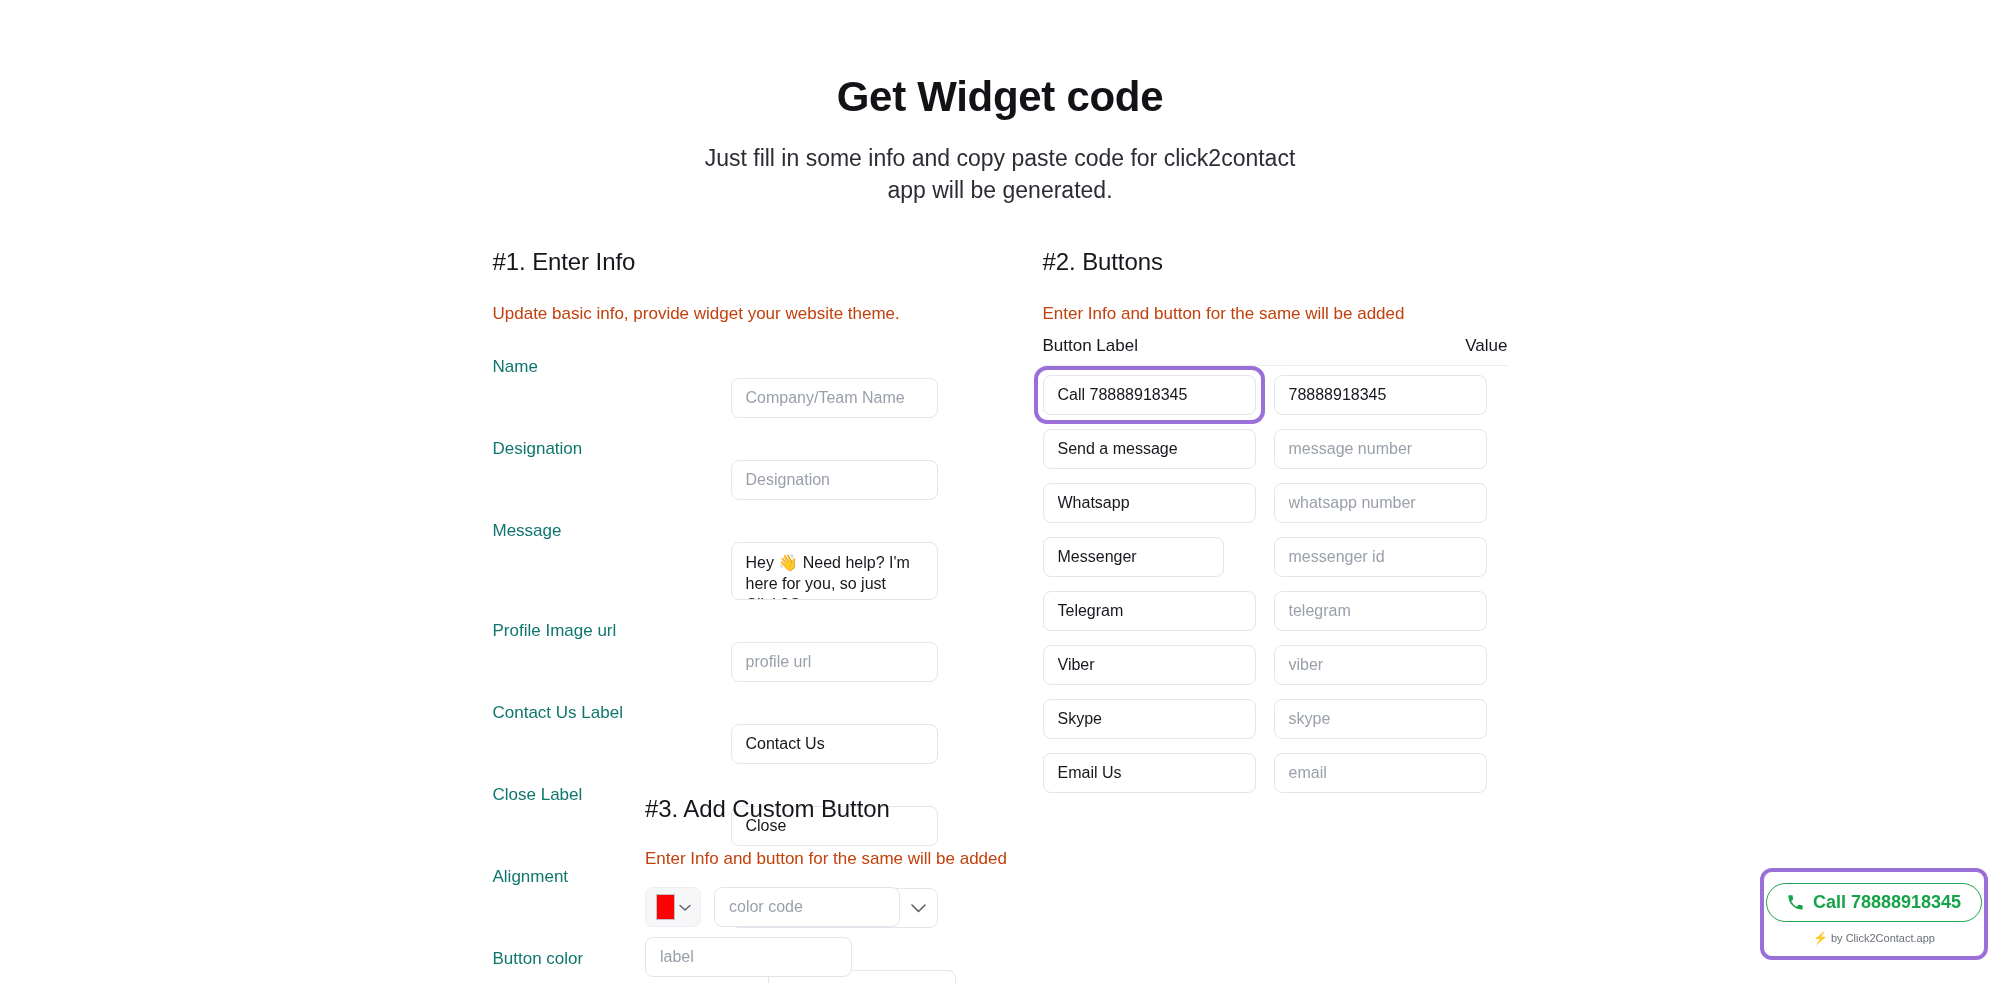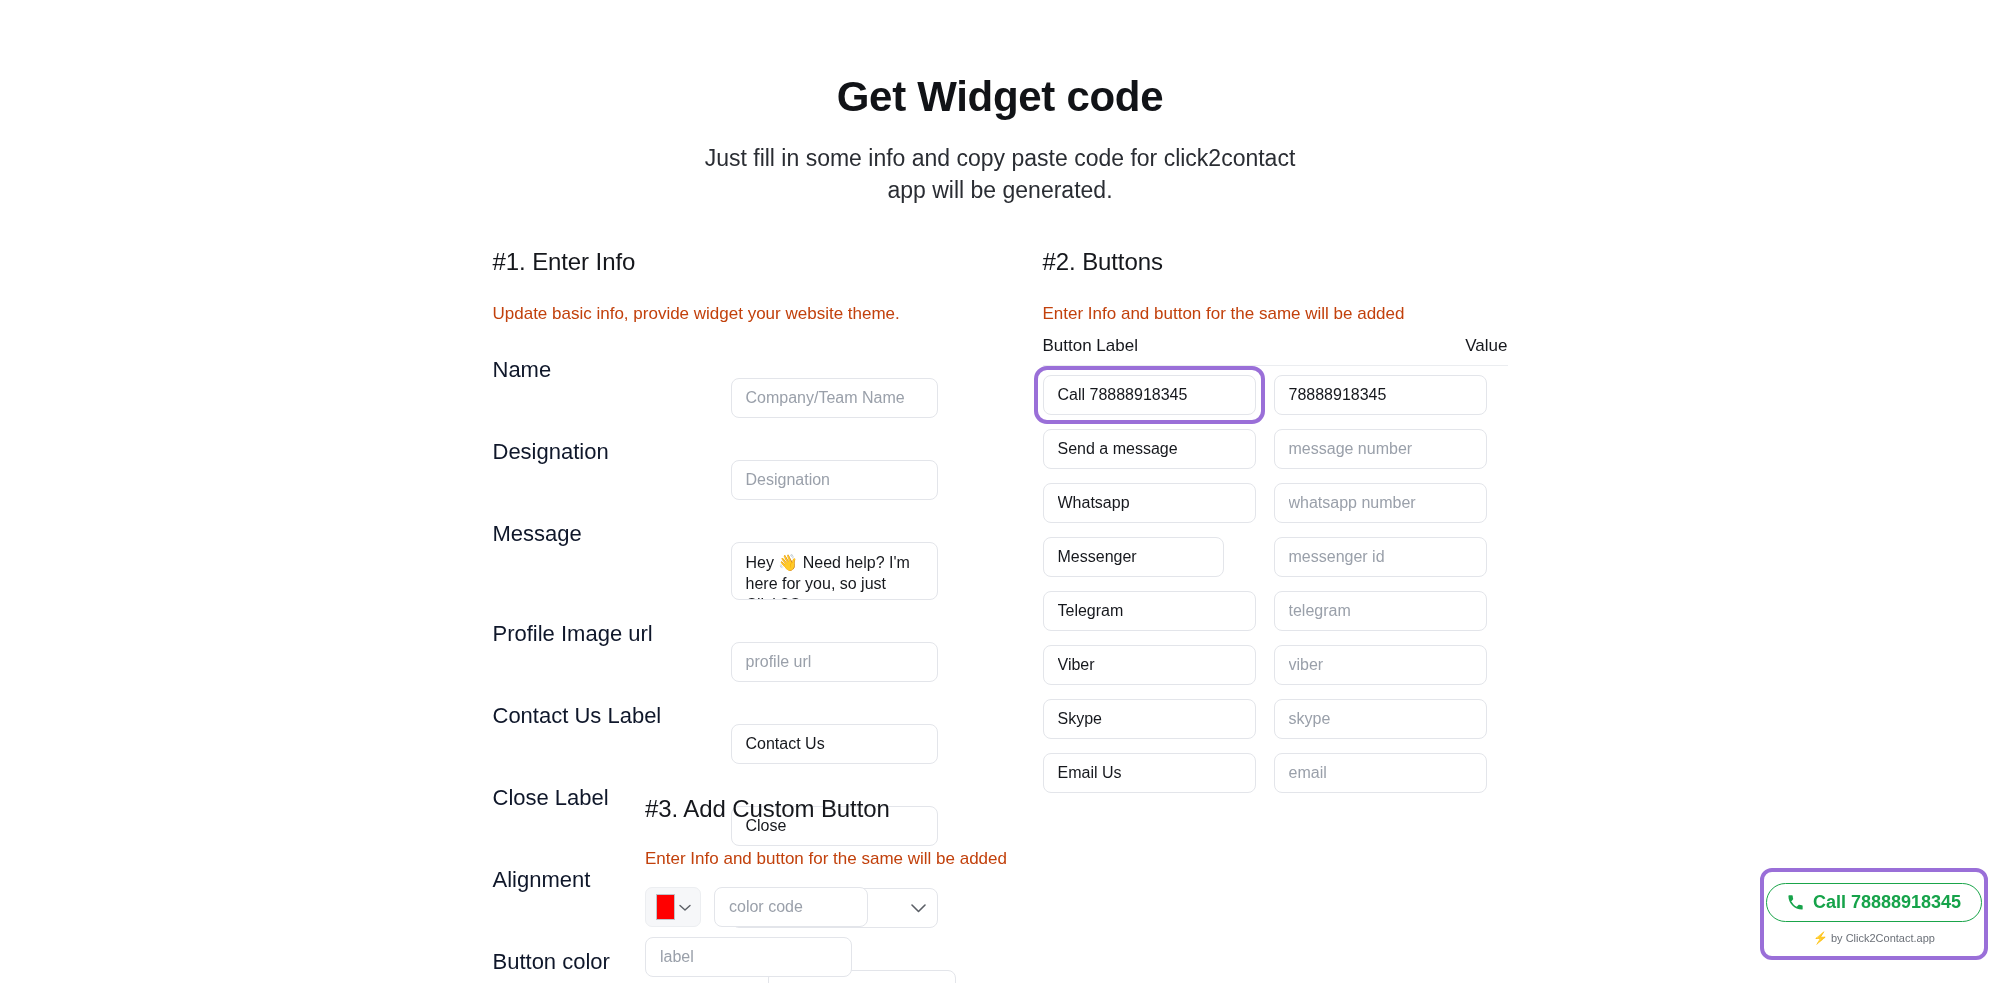--- a/index.html
+++ b/index.html
@@ -43,21 +43,21 @@
   }
 
   
   .form { margin-top: 22px; }
   .frow {
     display: flex; align-items: flex-start;
     margin-bottom: 10px; min-height: 44px;
   }
   .flabel {
     width: 238px; flex: none;
-    font-size: 22px; color: #0f172a;
+    font-size: 17px; color: #0f766e;
     padding-top: 11px; line-height: 1.2;
   }
   .fctl { flex: 1; display: flex; align-items: flex-start; gap: 10px; }
 
   .inp {
     width: 207px; height: 40px;
     border: 1px solid #e3e5ea; border-radius: 8px;
     background: #fff; font-family: inherit; font-size: 16px;
     color: #16181d; padding: 0 14px; outline: none; margin-top: 32px;
   }
@@ -136,21 +136,21 @@
     border: 1px solid #eceef1; border-radius: 7px;
     background: #f6f7f9;
     display: flex; align-items: center; justify-content: center;
     gap: 4px; cursor: pointer;
   }
   .colorsel .sw {
     width: 19px; height: 26px; background: #ff0000;
     border: 1px solid #bfc3c9;
   }
   .c3inp {
-    width: 154px; height: 40px;
+    width: 186px; height: 40px;
     border: 1px solid #e3e5ea; border-radius: 8px; background: #fff;
     font-family: inherit; font-size: 16px; color: #16181d;
     padding: 0 14px; outline: none;
   }
   .c3inp::placeholder { color: #9aa0aa; }
   .sec3-row2 { margin-top: 10px; }
   .c3inp.wide { width: 207px; }
 
   
   .widget {

